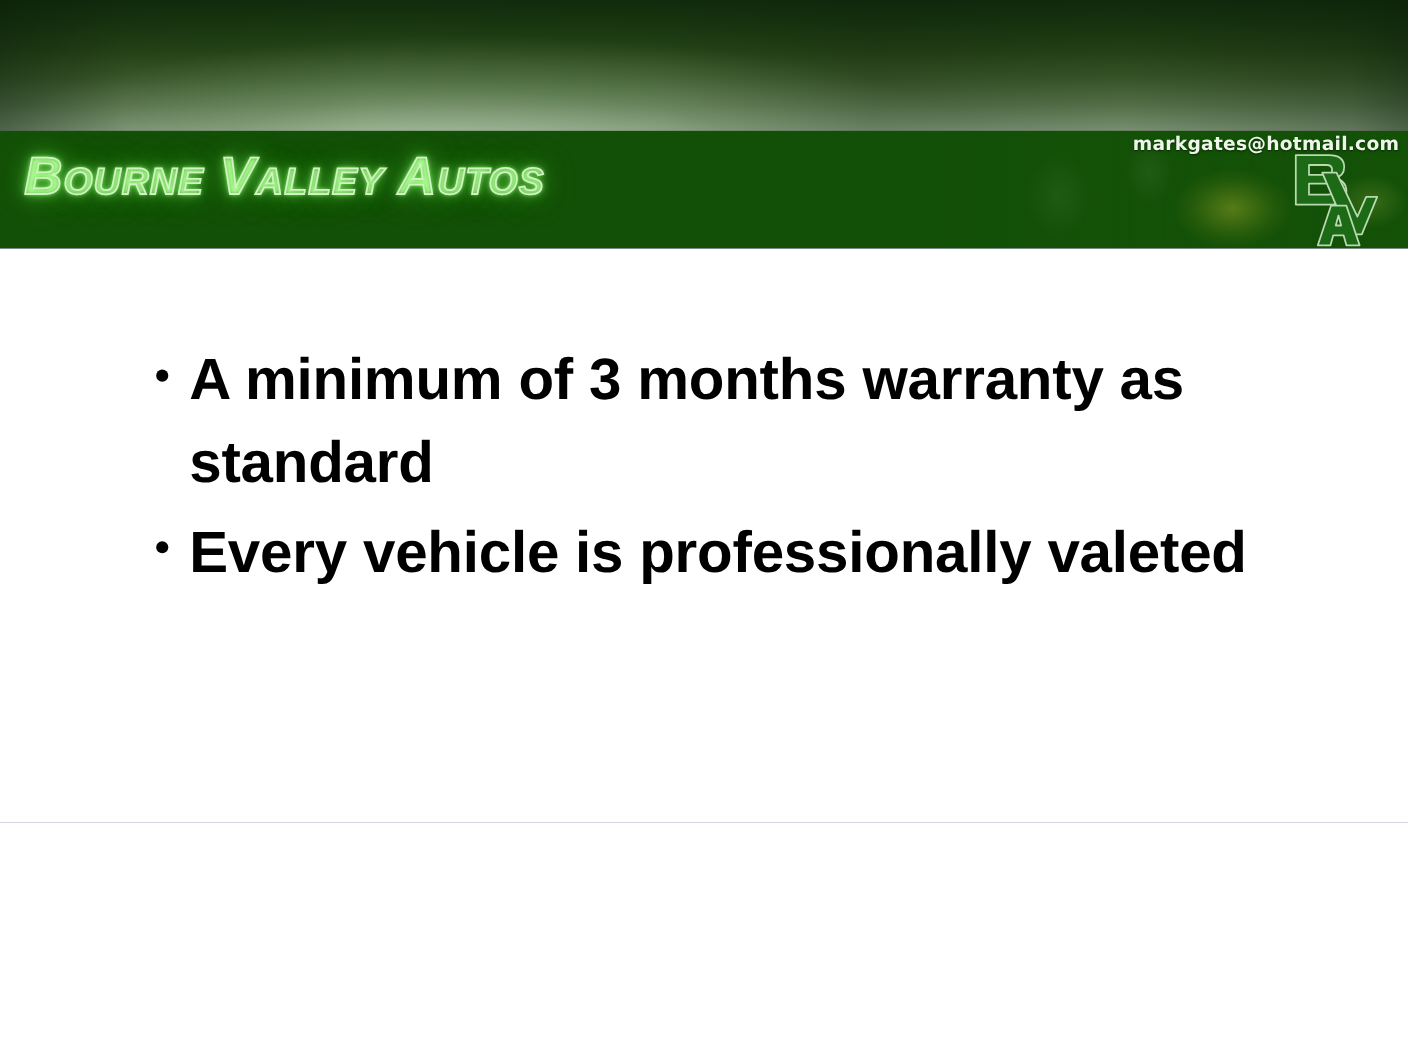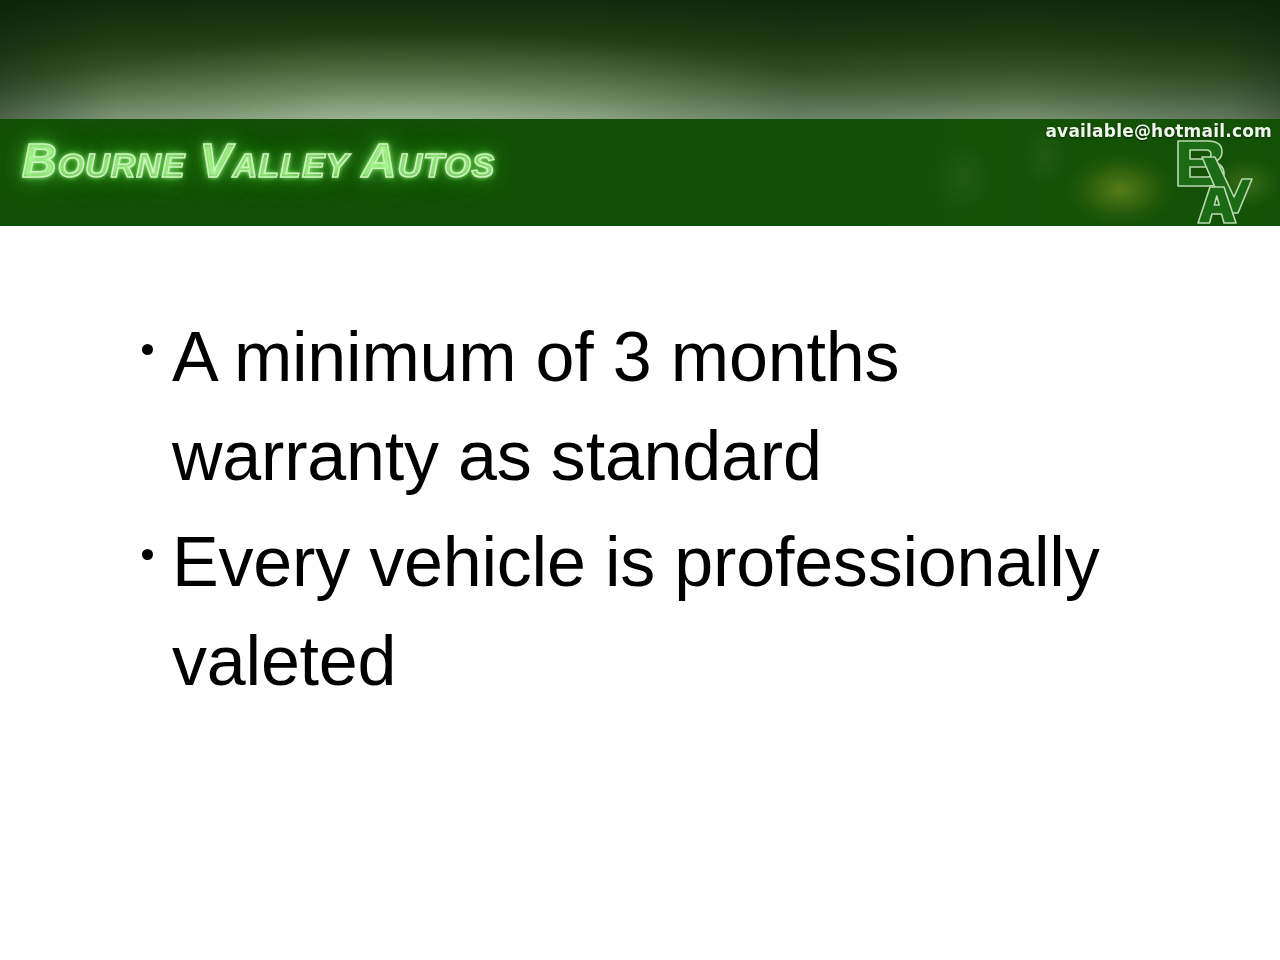--- a/index.html
+++ b/index.html
@@ -161,24 +161,25 @@
     width: 1020px;
     margin: 0;
     padding: 0;
     list-style: none;
   }
   .bullet-item {
     position: relative;
     padding-left: 34px;
     margin: 0 0 6px 0;
     font-family: "Liberation Sans", sans-serif;
-    font-size: 70px;
+    font-size: 53px;
     line-height: 1.42;
     color: #000000;
     letter-spacing: -0.2px;
+    font-weight: bold;
   }
   .bullet-item:last-child { margin-bottom: 0; }
   .bullet-dot {
     position: absolute;
     left: 4px;
     top: 0.52em;
     width: 11px;
     height: 11px;
     border-radius: 50%;
     background: #000000;
@@ -229,21 +230,21 @@
   <div class="top-band"></div>
   <div class="top-band-shade"></div>
 
   <div class="banner">
 
     <div class="banner-photo"></div>
     <div class="banner-photo-mask"></div>
 
     <div class="banner-title">Bourne Valley Autos</div>
 
-    <div class="banner-email">available@hotmail.com</div>
+    <div class="banner-email">markgates@hotmail.com</div>
 
     <div class="banner-monogram">
       <svg viewBox="0 0 96 92" width="96" height="92" aria-hidden="true">
         <g fill="#1c6a16" stroke="#b9d9b0" stroke-width="1.6" stroke-linejoin="round">
 
           <path d="M20 6 L50 6 Q64 6 64 17 Q64 25 55 27 Q66 29 66 39 Q66 51 50 51 L20 51 Z
                    M32 15 L32 24 L48 24 Q53 24 53 19.5 Q53 15 48 15 Z
                    M32 32 L32 42 L49 42 Q55 42 55 37 Q55 32 49 32 Z" fill-rule="evenodd"></path>
 
           <path d="M44 22 L57 22 L76 62 L84 44 L94 44 L80 78 L68 78 Z"></path>

